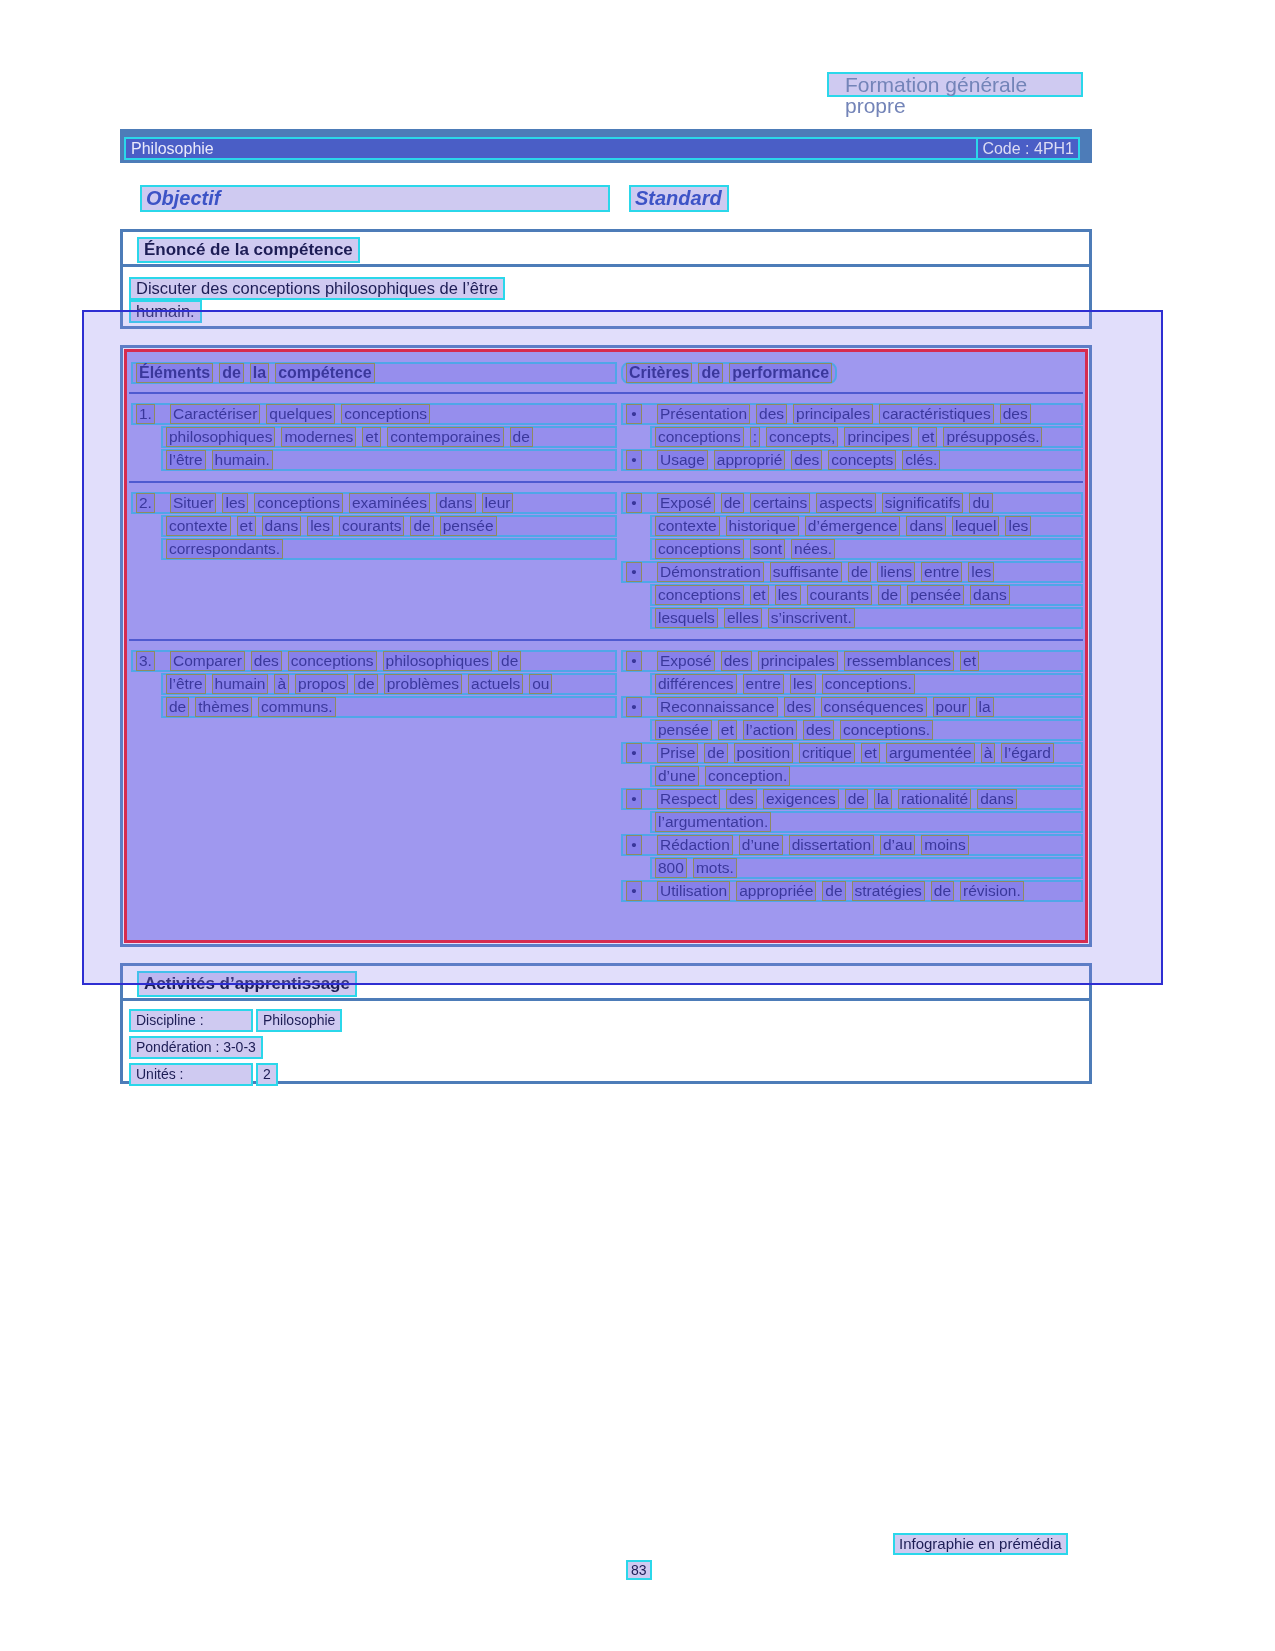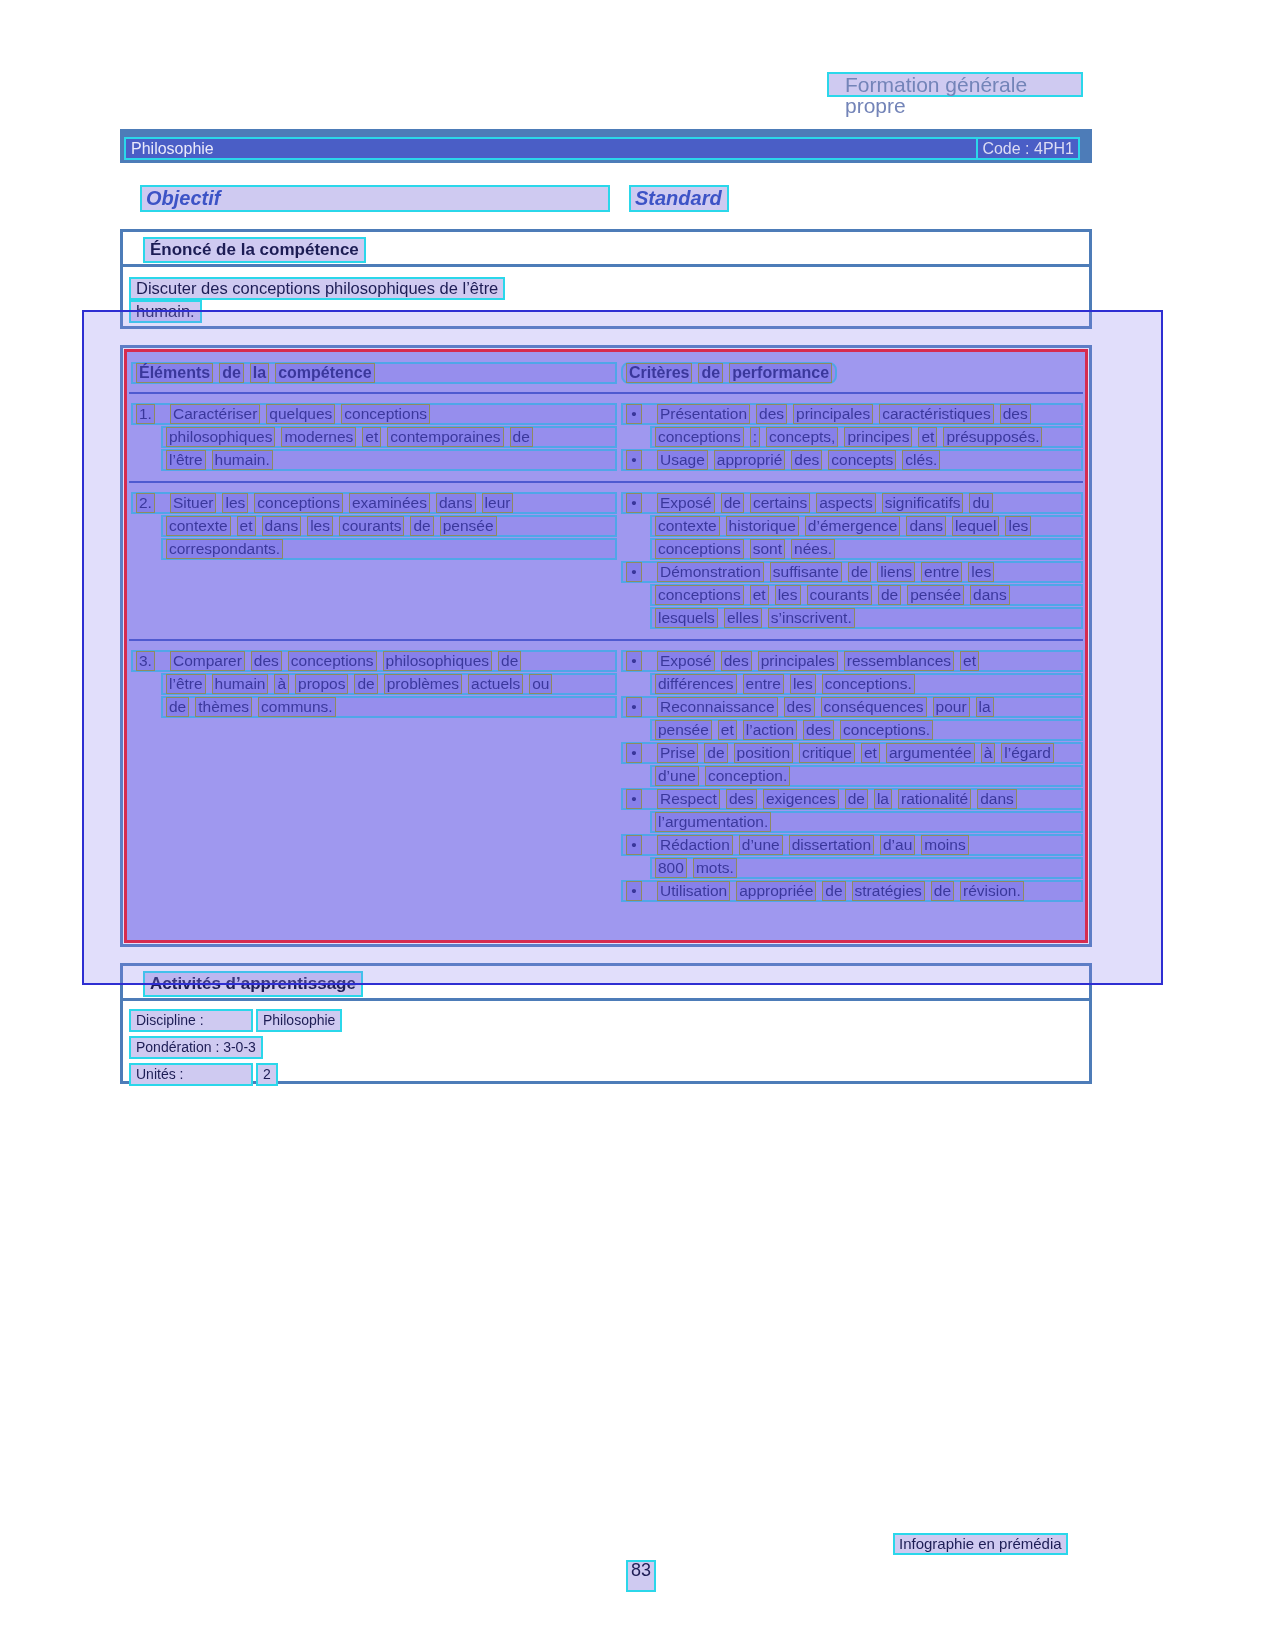--- a/index.html
+++ b/index.html
@@ -27,21 +27,21 @@
       font-size:20px;font-weight:bold;font-style:italic;color:var(--heading-blue,#3d53c6);
       line-height:23px;padding-left:4px;margin-left:12px;}
   .objectif{left:128px;width:470px;}
   .standard{left:617px;width:100px;}
 
   .doc-box{position:absolute;left:120px;width:972px;background:#fff;
            border:3px solid var(--steel,#4d7cb8);box-sizing:border-box;}
   .enonce-box{top:229px;height:100px;}
   .activites-box{top:963px;height:121px;}
   .box-head{height:35px;box-sizing:border-box;border-bottom:3px solid var(--steel,#4d7cb8);
-            padding:5px 0 0 20px;}
+            padding:5px 0 0 14px;}
   .box-head .hl{display:inline-block;font-weight:bold;font-size:17px;height:26px;
                 line-height:22px;padding:0 5px;}
   .enonce-body{padding:10px 0 0 6px;}
   .enonce-body .hl{display:table;font-size:16.5px;height:23px;line-height:19px;
                    padding:0 5px;margin-bottom:0px;}
 
   
   .table-outer{position:absolute;left:120px;top:345px;width:972px;height:602px;
                border:3px solid var(--steel,#4d7cb8);box-sizing:border-box;}
   .table-red{position:absolute;left:1px;top:1px;right:1px;bottom:1px;box-sizing:border-box;
@@ -69,21 +69,21 @@
   
   .act-body{padding:8px 0 0 6px;}
   .act-row{height:27px;}
   .act-row .hl{display:inline-block;vertical-align:top;font-size:14px;height:23px;
                line-height:19px;padding:0 5px;box-sizing:border-box;}
   .act-label-fixed{width:124px;}
   .act-value{margin-left:3px;}
 
   .footer-label{position:absolute;left:893px;top:1533px;height:22px;font-size:15px;
                 line-height:18px;padding:0 4px;}
-  .page-num{position:absolute;left:626px;top:1560px;height:32px;font-size:18px;
+  .page-num{position:absolute;left:626px;top:1560px;height:20px;font-size:14px;
             line-height:16px;padding:0 3px;}
 
   
   .overlay{position:absolute;left:82px;top:310px;width:1077px;height:671px;z-index:40;
            background:var(--overlay-fill,rgba(139,129,240,0.26));
            border:2px solid var(--overlay-border,#2e2ed2);pointer-events:none;}
 </style>
 </head>
 <body>
 

